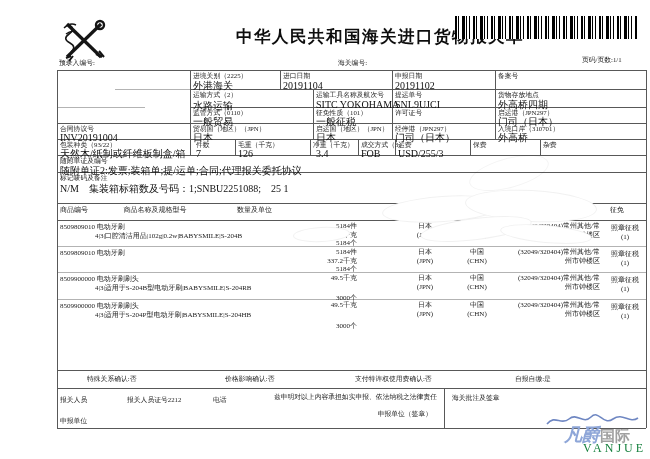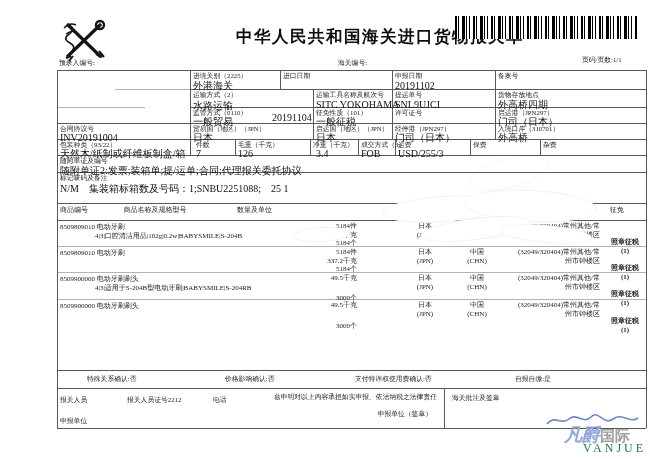--- a/index.html
+++ b/index.html
@@ -21,21 +21,21 @@
   .blob{position:absolute;background:#fff;border:1px solid rgba(0,0,0,0.055);border-radius:50%;}
   .blob.hollow{background:transparent;border-color:rgba(0,0,0,0.045);}
   .grow{position:absolute;left:57px;width:589px;}
   .g-l1{position:absolute;left:3px;top:1px;}
   .g-l2{position:absolute;left:38px;top:9.5px;}
   .g-qty{position:absolute;left:243px;top:1px;width:57px;text-align:right;}
   .g-qty div{line-height:8.6px;height:8.6px;}
   .g-origin{position:absolute;left:343px;top:1px;width:50px;text-align:center;line-height:8.6px;}
   .g-dest{position:absolute;left:398px;top:1px;width:44px;text-align:center;line-height:8.6px;}
   .g-dom{position:absolute;left:380px;top:1px;width:163px;text-align:right;line-height:8.6px;}
-  .g-tax{position:absolute;left:546px;top:17px;width:44px;text-align:center;line-height:8.6px;font-weight:bold;}
+  .g-tax{position:absolute;left:546px;top:3px;width:44px;text-align:center;line-height:8.6px;}
   .wm-cn{position:absolute;left:564px;top:423px;font-size:18px;}
   .wm-blue{font-style:italic;font-weight:bold;color:#8ea6d8;}
   .wm-gray{color:#a0a0a0;font-weight:bold;font-size:15px;}
   .wm-en{position:absolute;left:583px;top:441px;font-size:12px;color:#15803d;letter-spacing:3px;}
 </style>
 </head>
 <body>
 
 <div class="page">
 
@@ -89,21 +89,21 @@
       <div class="vl" style="left: 358px; top: 139px; height: 16px;"></div>
       <div class="vl" style="left: 395px; top: 139px; height: 16px;"></div>
       <div class="vl" style="left: 470px; top: 139px; height: 16px;"></div>
       <div class="vl" style="left: 540px; top: 139px; height: 16px;"></div>
       <div class="vl" style="left: 444px; top: 388px; height: 40px;"></div>
     </div>
 
   <div class="abs lab" style="left:193px;top:72px;">进境关别（2225）</div>
   <div class="abs val" style="left:193px;top:80px;">外港海关</div>
   <div class="abs lab" style="left:283px;top:72px;">进口日期</div>
-  <div class="abs val" style="left:272px;top:80px;margin-top:32px;">20191104</div>
+  <div class="abs val" style="left:283px;top:80px;">20191104</div>
   <div class="abs lab" style="left:395px;top:72px;">申报日期</div>
   <div class="abs val" style="left:395px;top:80px;">20191102</div>
   <div class="abs lab" style="left:498px;top:72px;">备案号</div>
 
   <div class="abs lab" style="left:193px;top:91px;">运输方式（2）</div>
   <div class="abs val" style="left:193px;top:100px;">水路运输</div>
   <div class="abs lab" style="left:316px;top:91px;">运输工具名称及航次号</div>
   <div class="abs val" style="left:316px;top:99px;">SITC YOKOHAMA</div>
   <div class="abs lab" style="left:395px;top:91px;">提运单号</div>
   <div class="abs val" style="left:395px;top:99px;">SNL9UJCI</div>
@@ -228,20 +228,21 @@
         <div>州市钟楼区</div>
       </div>
     <div class="g-tax">
         <div>照章征税</div>
         <div>(1)</div>
       </div>
   </div>
 
   <div class="grow g" style="top:300px;height:30px;">
     <div class="g-l1"><span>8509900000</span> <span>电动牙刷刷头</span></div>
+    <div class="g-l2">4|3|适用于S-204P型电动牙刷|BABYSMILE|S-204HB</div>
     <div class="g-qty">
         <div>49.5千克</div>
         <div style="height:12px;"></div>
         <div>3000个</div>
       </div>
     <div class="g-origin">
         <div>日本</div>
         <div>(JPN)</div>
       </div>
     <div class="g-dest">

